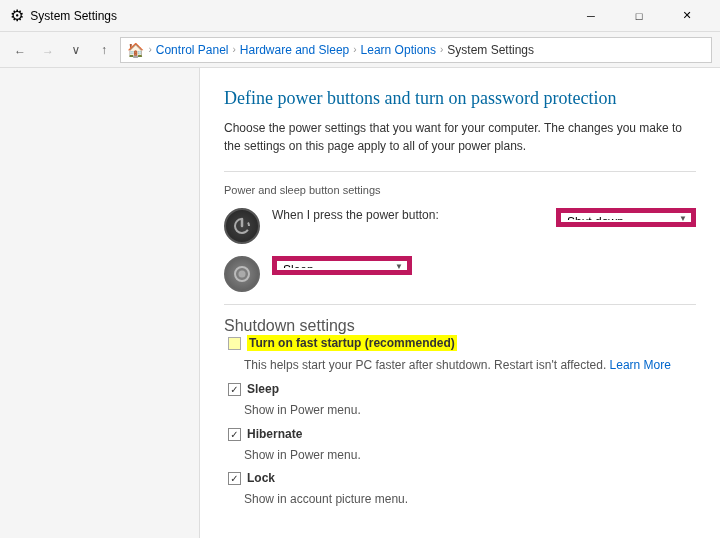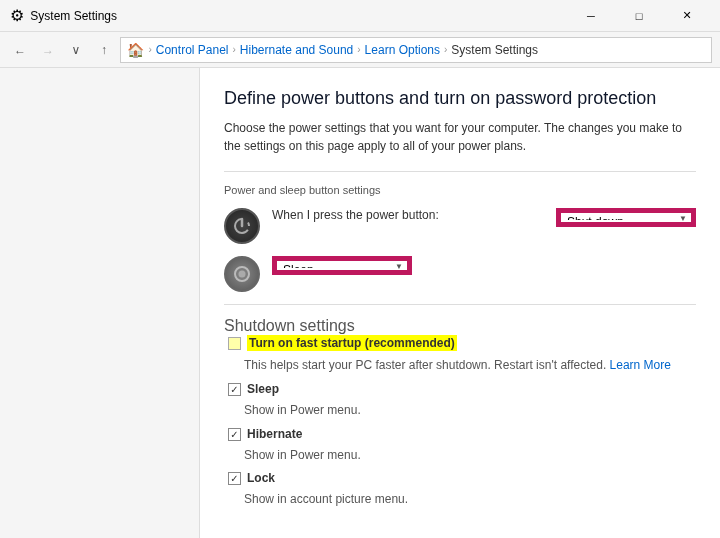--- a/index.html
+++ b/index.html
@@ -105,23 +105,24 @@
     
     .content {
       flex: 1;
       background: white;
       padding: 20px 24px;
       overflow-y: auto;
     }
 
     .page-title {
       font-size: 18px;
-      color: #0f172a;
+      color: #0369a1;
       font-weight: 400;
       margin-bottom: 10px;
+      font-family: Liberation Serif, serif;
     }
 
     .page-desc {
       font-size: 12px;
       color: #333;
       margin-bottom: 16px;
       max-width: 480px;
       line-height: 1.5;
     }
 
@@ -292,21 +293,21 @@
 <div class="nav-bar">
   <button class="nav-btn">←</button>
   <button class="nav-btn disabled">→</button>
   <button class="nav-btn">∨</button>
   <button class="nav-btn">↑</button>
   <div class="breadcrumb">
     <span style="font-size:14px; color:#555;">🏠</span>
     <span class="breadcrumb-sep">›</span>
     <a class="breadcrumb-link">Control Panel</a>
     <span class="breadcrumb-sep">›</span>
-    <a class="breadcrumb-link">Hibernate and Sound</a>
+    <a class="breadcrumb-link">Hardware and Sleep</a>
     <span class="breadcrumb-sep">›</span>
     <a class="breadcrumb-link">Learn Options</a>
     <span class="breadcrumb-sep">›</span>
     <span class="breadcrumb-current">System Settings</span>
   </div>
 </div>
 
 <div class="main-layout">
 
   <div class="sidebar"></div>

